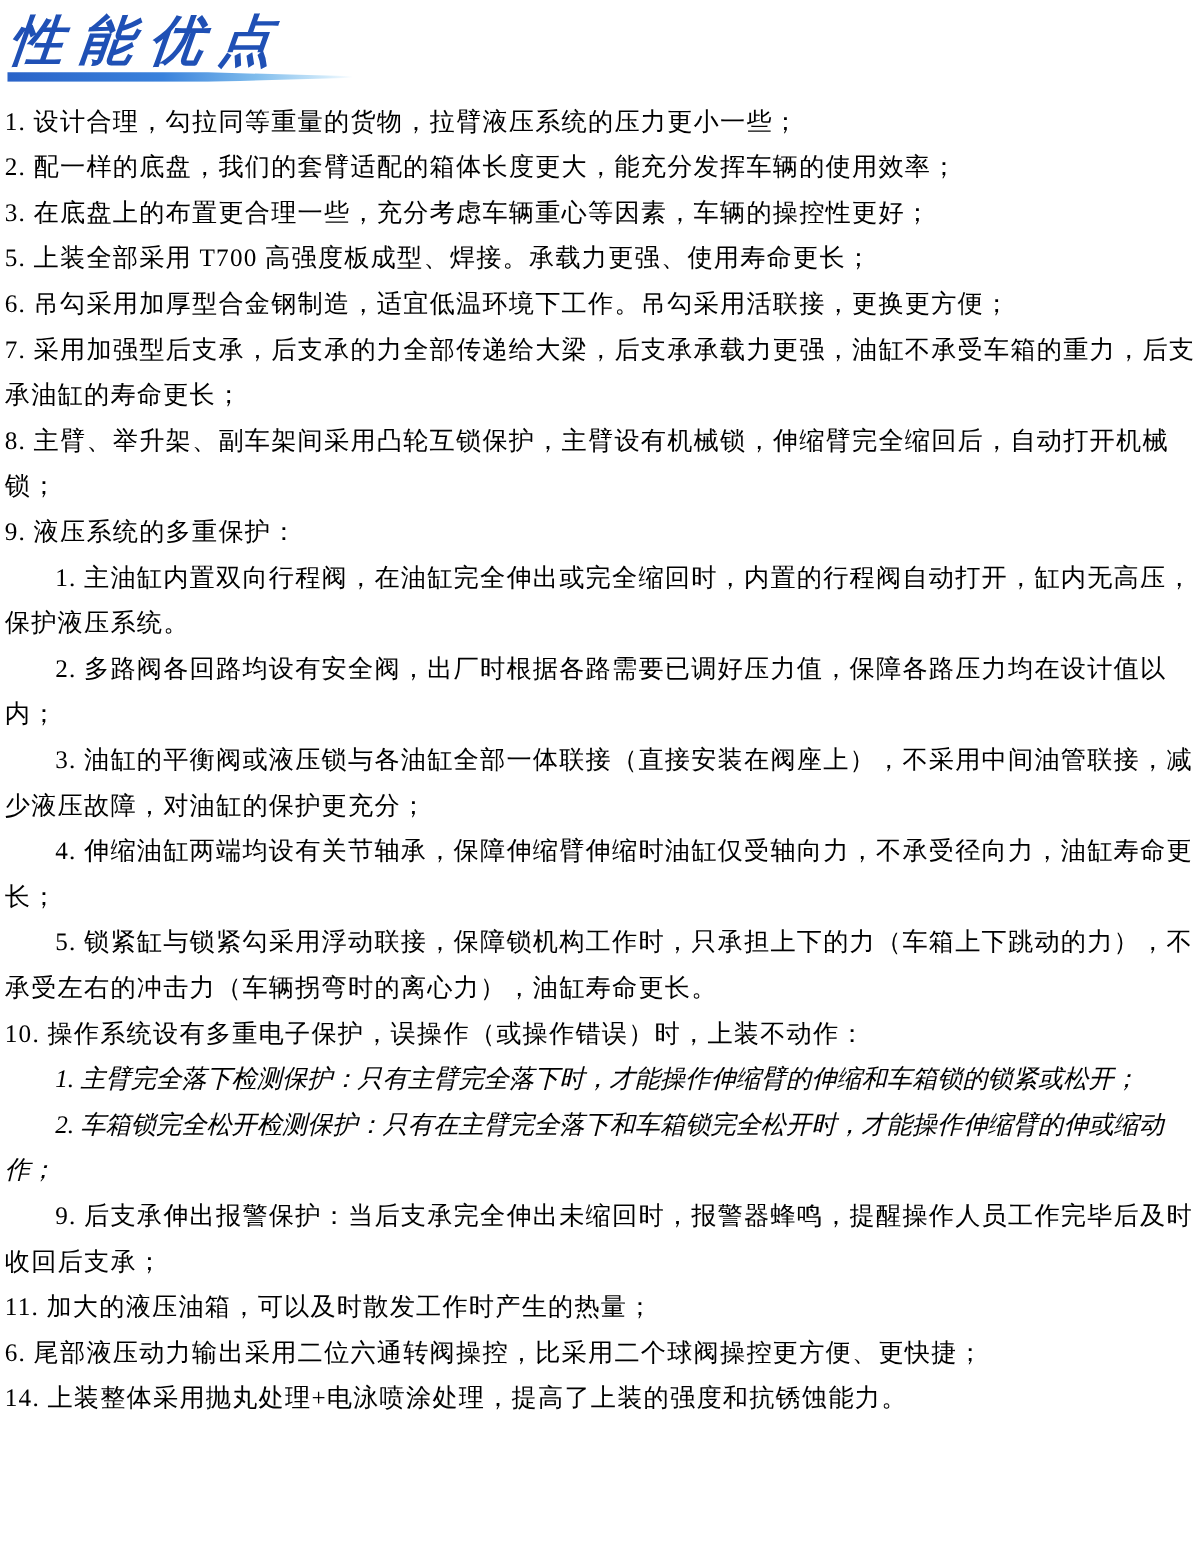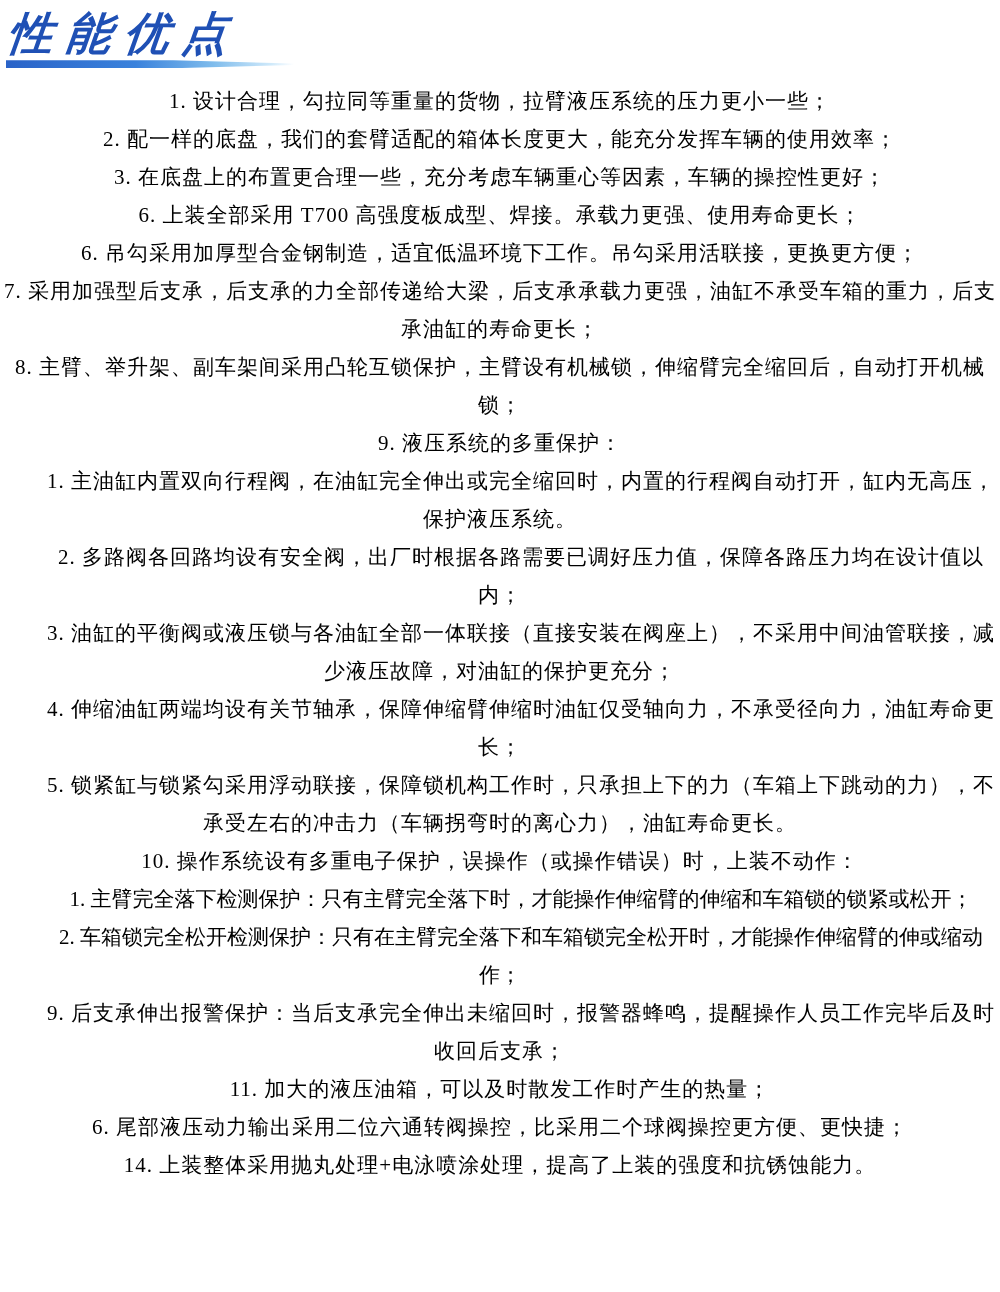--- a/index.html
+++ b/index.html
@@ -52,44 +52,44 @@
     margin-top: 14px;
     font-size: 21px;
     line-height: 38px;
     letter-spacing: 1px;
     text-align: left;
   }
   .para {
     margin: 0;
     padding: 0;
     text-indent: 0;
-    text-align: center;
   }
   .para.sub {
     text-indent: 2em;
   }
   .para.compact {
     letter-spacing: 0;
+    font-style: italic;
   }
 </style>
 </head>
 <body>
 
 <div class="page">
 
   <div class="title-block">
     <h1 class="page-title">性能优点</h1>
     <div class="title-underline"></div>
   </div>
 
   <div class="feature-list">
       <p class="para">1. 设计合理，勾拉同等重量的货物，拉臂液压系统的压力更小一些；</p>
       <p class="para">2. 配一样的底盘，我们的套臂适配的箱体长度更大，能充分发挥车辆的使用效率；</p>
       <p class="para">3. 在底盘上的布置更合理一些，充分考虑车辆重心等因素，车辆的操控性更好；</p>
-      <p class="para">6. 上装全部采用 T700 高强度板成型、焊接。承载力更强、使用寿命更长；</p>
+      <p class="para">5. 上装全部采用 T700 高强度板成型、焊接。承载力更强、使用寿命更长；</p>
       <p class="para">6. 吊勾采用加厚型合金钢制造，适宜低温环境下工作。吊勾采用活联接，更换更方便；</p>
       <p class="para">7. 采用加强型后支承，后支承的力全部传递给大梁，后支承承载力更强，油缸不承受车箱的重力，后支承油缸的寿命更长；</p>
       <p class="para">8. 主臂、举升架、副车架间采用凸轮互锁保护，主臂设有机械锁，伸缩臂完全缩回后，自动打开机械锁；</p>
       <p class="para">9. 液压系统的多重保护：</p>
       <p class="para sub">1. 主油缸内置双向行程阀，在油缸完全伸出或完全缩回时，内置的行程阀自动打开，缸内无高压，保护液压系统。</p>
       <p class="para sub">2. 多路阀各回路均设有安全阀，出厂时根据各路需要已调好压力值，保障各路压力均在设计值以内；</p>
       <p class="para sub">3. 油缸的平衡阀或液压锁与各油缸全部一体联接（直接安装在阀座上），不采用中间油管联接，减少液压故障，对油缸的保护更充分；</p>
       <p class="para sub">4. 伸缩油缸两端均设有关节轴承，保障伸缩臂伸缩时油缸仅受轴向力，不承受径向力，油缸寿命更长；</p>
       <p class="para sub">5. 锁紧缸与锁紧勾采用浮动联接，保障锁机构工作时，只承担上下的力（车箱上下跳动的力），不承受左右的冲击力（车辆拐弯时的离心力），油缸寿命更长。</p>
       <p class="para">10. 操作系统设有多重电子保护，误操作（或操作错误）时，上装不动作：</p>

